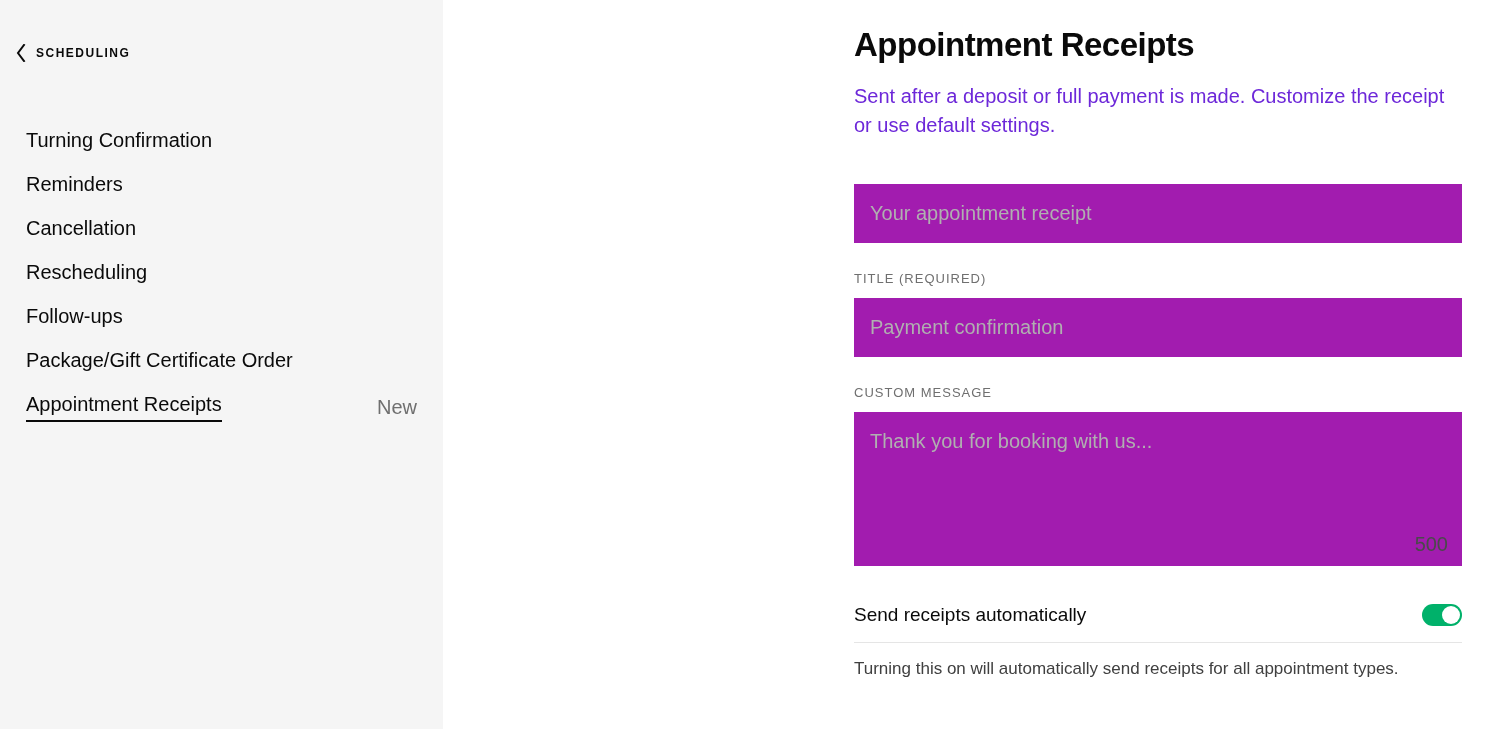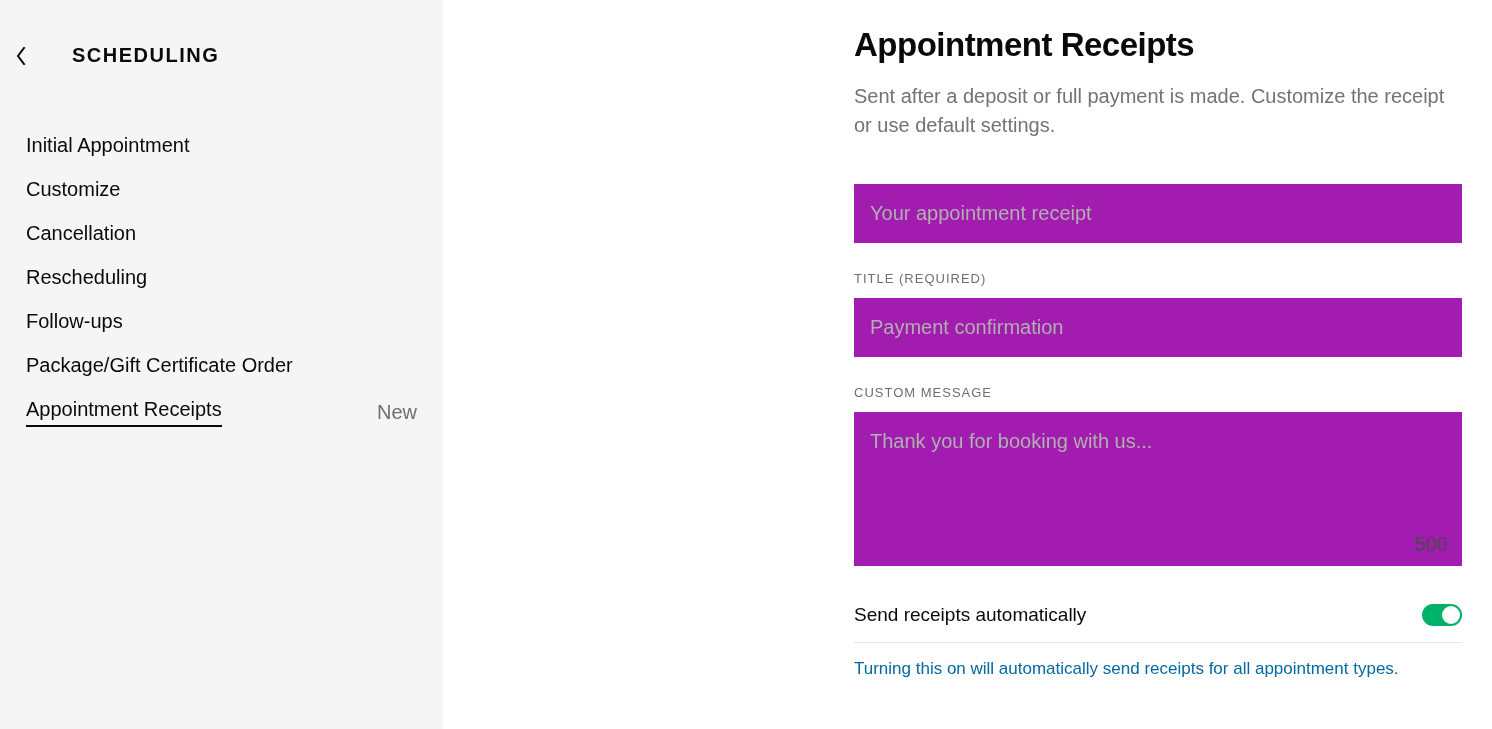--- a/index.html
+++ b/index.html
@@ -29,25 +29,24 @@
     margin-bottom: 56px;
     cursor: pointer;
   }
   .back-link .chev {
     width: 10px;
     height: 18px;
     display: inline-block;
   }
   .back-link .chev svg { display:block; }
   .back-link .label {
-    font-size: 20px;
+    font-size: 12px;
     letter-spacing: 1.5px;
     font-weight: 700;
     color: #0a0a0a;
-    margin-left: 36px;
   }
   .sidebar-title {
     font-size: 32px;
     font-weight: 700;
     padding: 0 26px;
     margin-bottom: 48px;
     letter-spacing: -0.2px;
   }
   .nav-list {
     list-style: none;
@@ -89,21 +88,21 @@
   }
   .panel-title {
     font-size: 33px;
     font-weight: 700;
     letter-spacing: -0.5px;
     margin-bottom: 18px;
   }
   .panel-desc {
     font-size: 20px;
     line-height: 1.45;
-    color: #737373;
+    color: #6d28d9;
     margin-bottom: 44px;
   }
 
   .field { margin-bottom: 28px; }
   .field-label {
     font-size: 13px;
     letter-spacing: 1px;
     color: #6f6f6f;
     margin-bottom: 12px;
     display:block;
@@ -156,42 +155,42 @@
     position: absolute;
     top: 2px;
     right: 2px;
     width: 18px;
     height: 18px;
     background: #fff;
     border-radius: 50%;
   }
   .helper {
     font-size: 17px;
-    color: #0369a1;
+    color: #404040;
     margin-top: 16px;
   }
 </style>
 </head>
 <body>
 
 <aside class="sidebar">
   <div class="back-link">
     <span class="chev">
       <svg viewBox="0 0 10 18" width="10" height="18">
           <path d="M8 1 L2 9 L8 17" fill="none" stroke="#0a0a0a" stroke-width="2" stroke-linecap="square"></path>
         </svg>
     </span>
     <span class="label">SCHEDULING</span>
   </div>
   <ul class="nav-list">
     <li class="nav-item">
-      <span class="nav-label">Initial Appointment</span>
-    </li>
-    <li class="nav-item">
-      <span class="nav-label">Customize</span>
+      <span class="nav-label">Turning Confirmation</span>
+    </li>
+    <li class="nav-item">
+      <span class="nav-label">Reminders</span>
     </li>
     <li class="nav-item">
       <span class="nav-label">Cancellation</span>
     </li>
     <li class="nav-item">
       <span class="nav-label">Rescheduling</span>
     </li>
     <li class="nav-item">
       <span class="nav-label">Follow-ups</span>
     </li>

